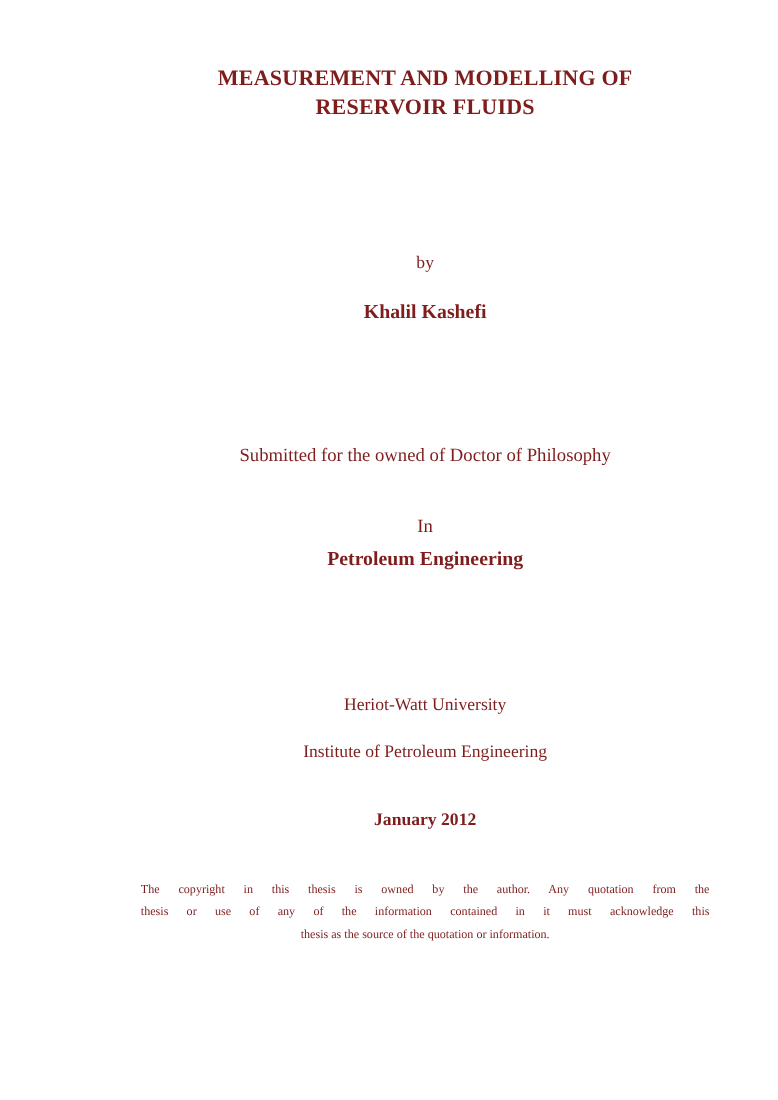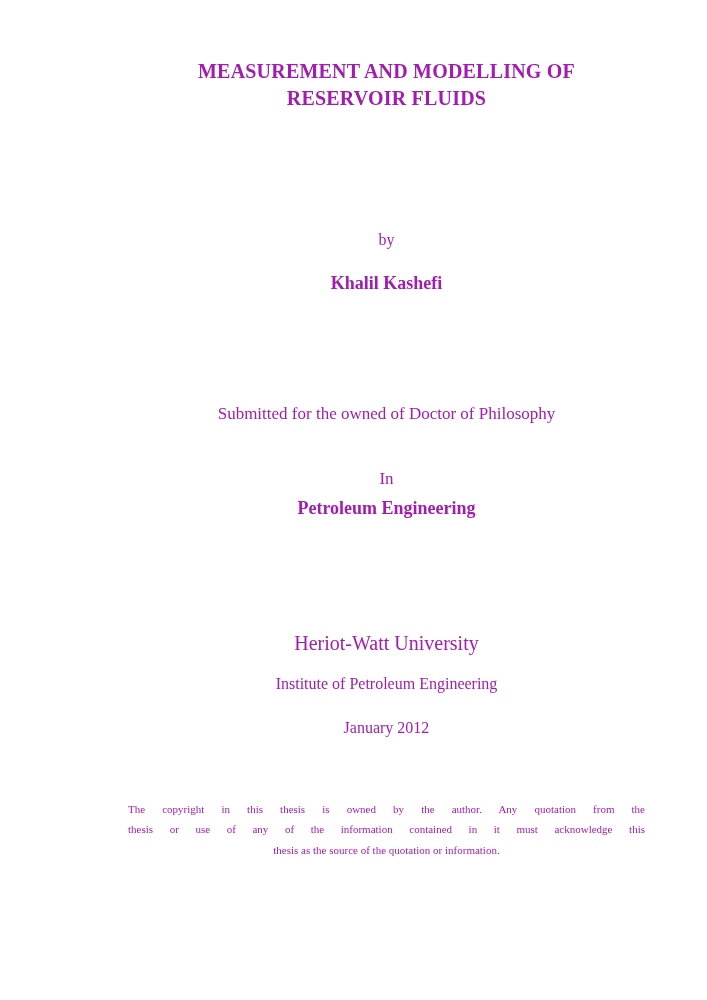--- a/index.html
+++ b/index.html
@@ -6,21 +6,21 @@
     margin: 0;
     padding: 0;
     background: #ffffff;
   }
   .page {
     position: relative;
     width: 707px;
     height: 1000px;
     background: #ffffff;
     font-family: "Liberation Serif", "DejaVu Serif", serif;
-    color: #a21caf;
+    color: #7f1d1d;
     overflow: hidden;
   }
   
   .col {
     position: absolute;
     left: 128px;
     width: 517px;
     text-align: center;
   }
   .title-block {
@@ -47,29 +47,30 @@
     top: 469px;
     font-size: 17px;
   }
   .degree-field {
     top: 498px;
     font-size: 18px;
     font-weight: bold;
   }
   .university {
     top: 632px;
-    font-size: 20px;
+    font-size: 16px;
   }
   .department {
     top: 675px;
     font-size: 16px;
   }
   .date {
-    top: 719px;
+    top: 737px;
     font-size: 16px;
+    font-weight: bold;
   }
   .copyright {
     top: 799px;
     font-size: 11px;
     line-height: 20.3px;
     text-align: left;
   }
   .copyright .jl {
     text-align: justify;
     text-align-last: justify;

